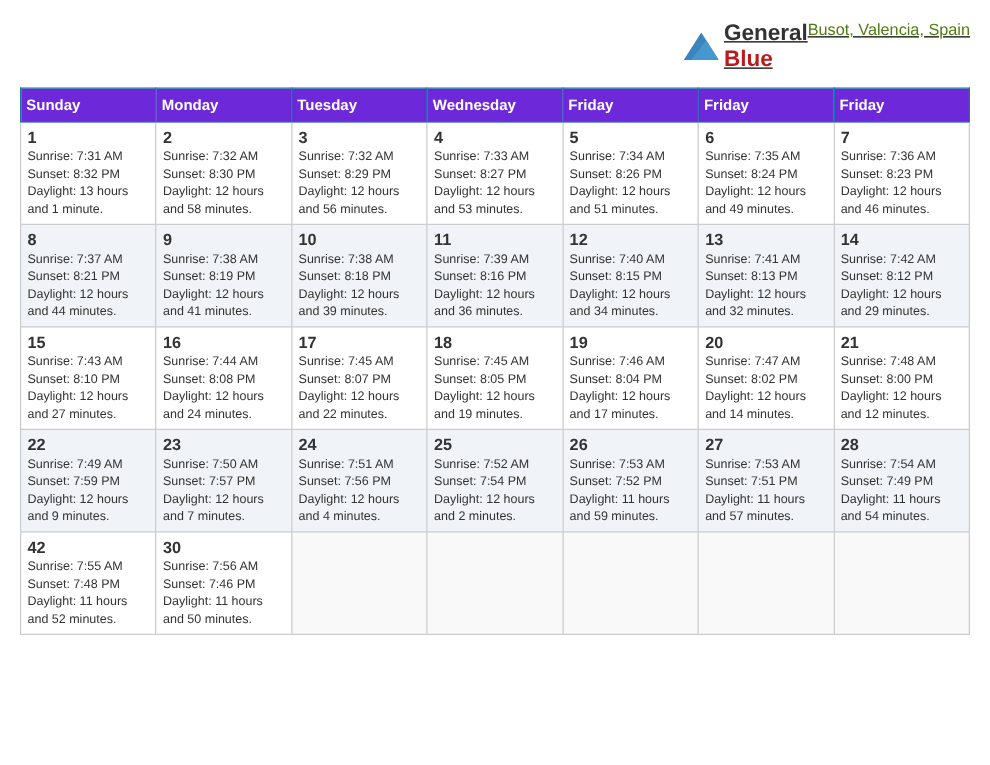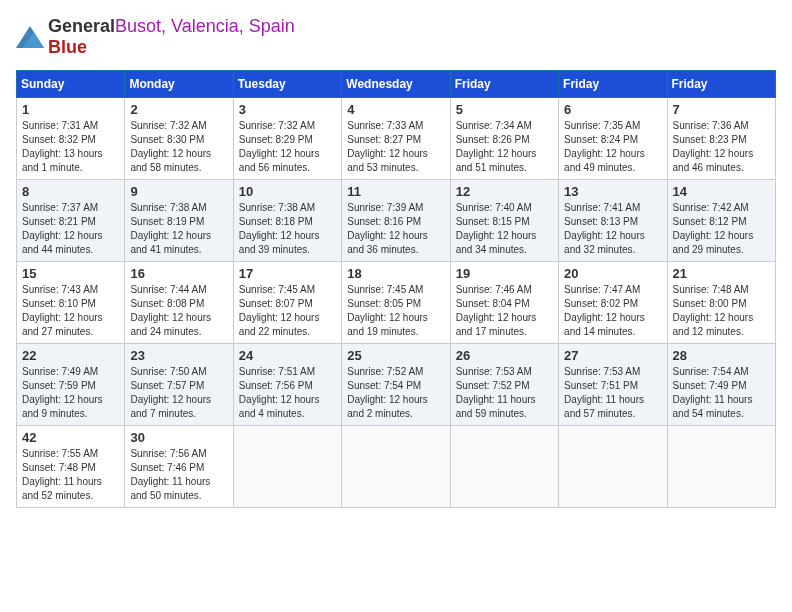--- a/index.html
+++ b/index.html
@@ -5,23 +5,24 @@
     * { box-sizing: border-box; margin: 0; padding: 0; }
     body {
       font-family: Arial, sans-serif;
       background: #fff;
       width: 792px;
       min-height: 612px;
       padding: 16px;
     }
     .header {
       display: flex;
-      justify-content: flex-start;
+      justify-content: flex-end;
       align-items: flex-start;
       margin-bottom: 12px;
+      text-decoration: underline;
     }
     .logo {
       display: flex;
       align-items: center;
       gap: 4px;
     }
     .logo-text-general {
       font-size: 18px;
       font-weight: bold;
       color: #333;
@@ -37,30 +38,30 @@
     }
     .title-block {
       text-align: right;
     }
     .month-title {
       font-size: 32px;
       font-weight: bold;
       color: #333;
     }
     .location-title {
-      font-size: 18px;
-      color: #a21caf;
+      font-size: 13px;
+      color: #4d7c0f;
     }
     .calendar {
       width: 100%;
       border-collapse: collapse;
       font-size: 10.5px;
     }
     .calendar th {
-      background: #1d4ed8;
+      background: #6d28d9;
       color: #fff;
       padding: 6px 4px;
       text-align: left;
       font-size: 12px;
       font-weight: bold;
       border: 1px solid #1a6faf;
     }
     .calendar td {
       vertical-align: top;
       padding: 4px 5px;

